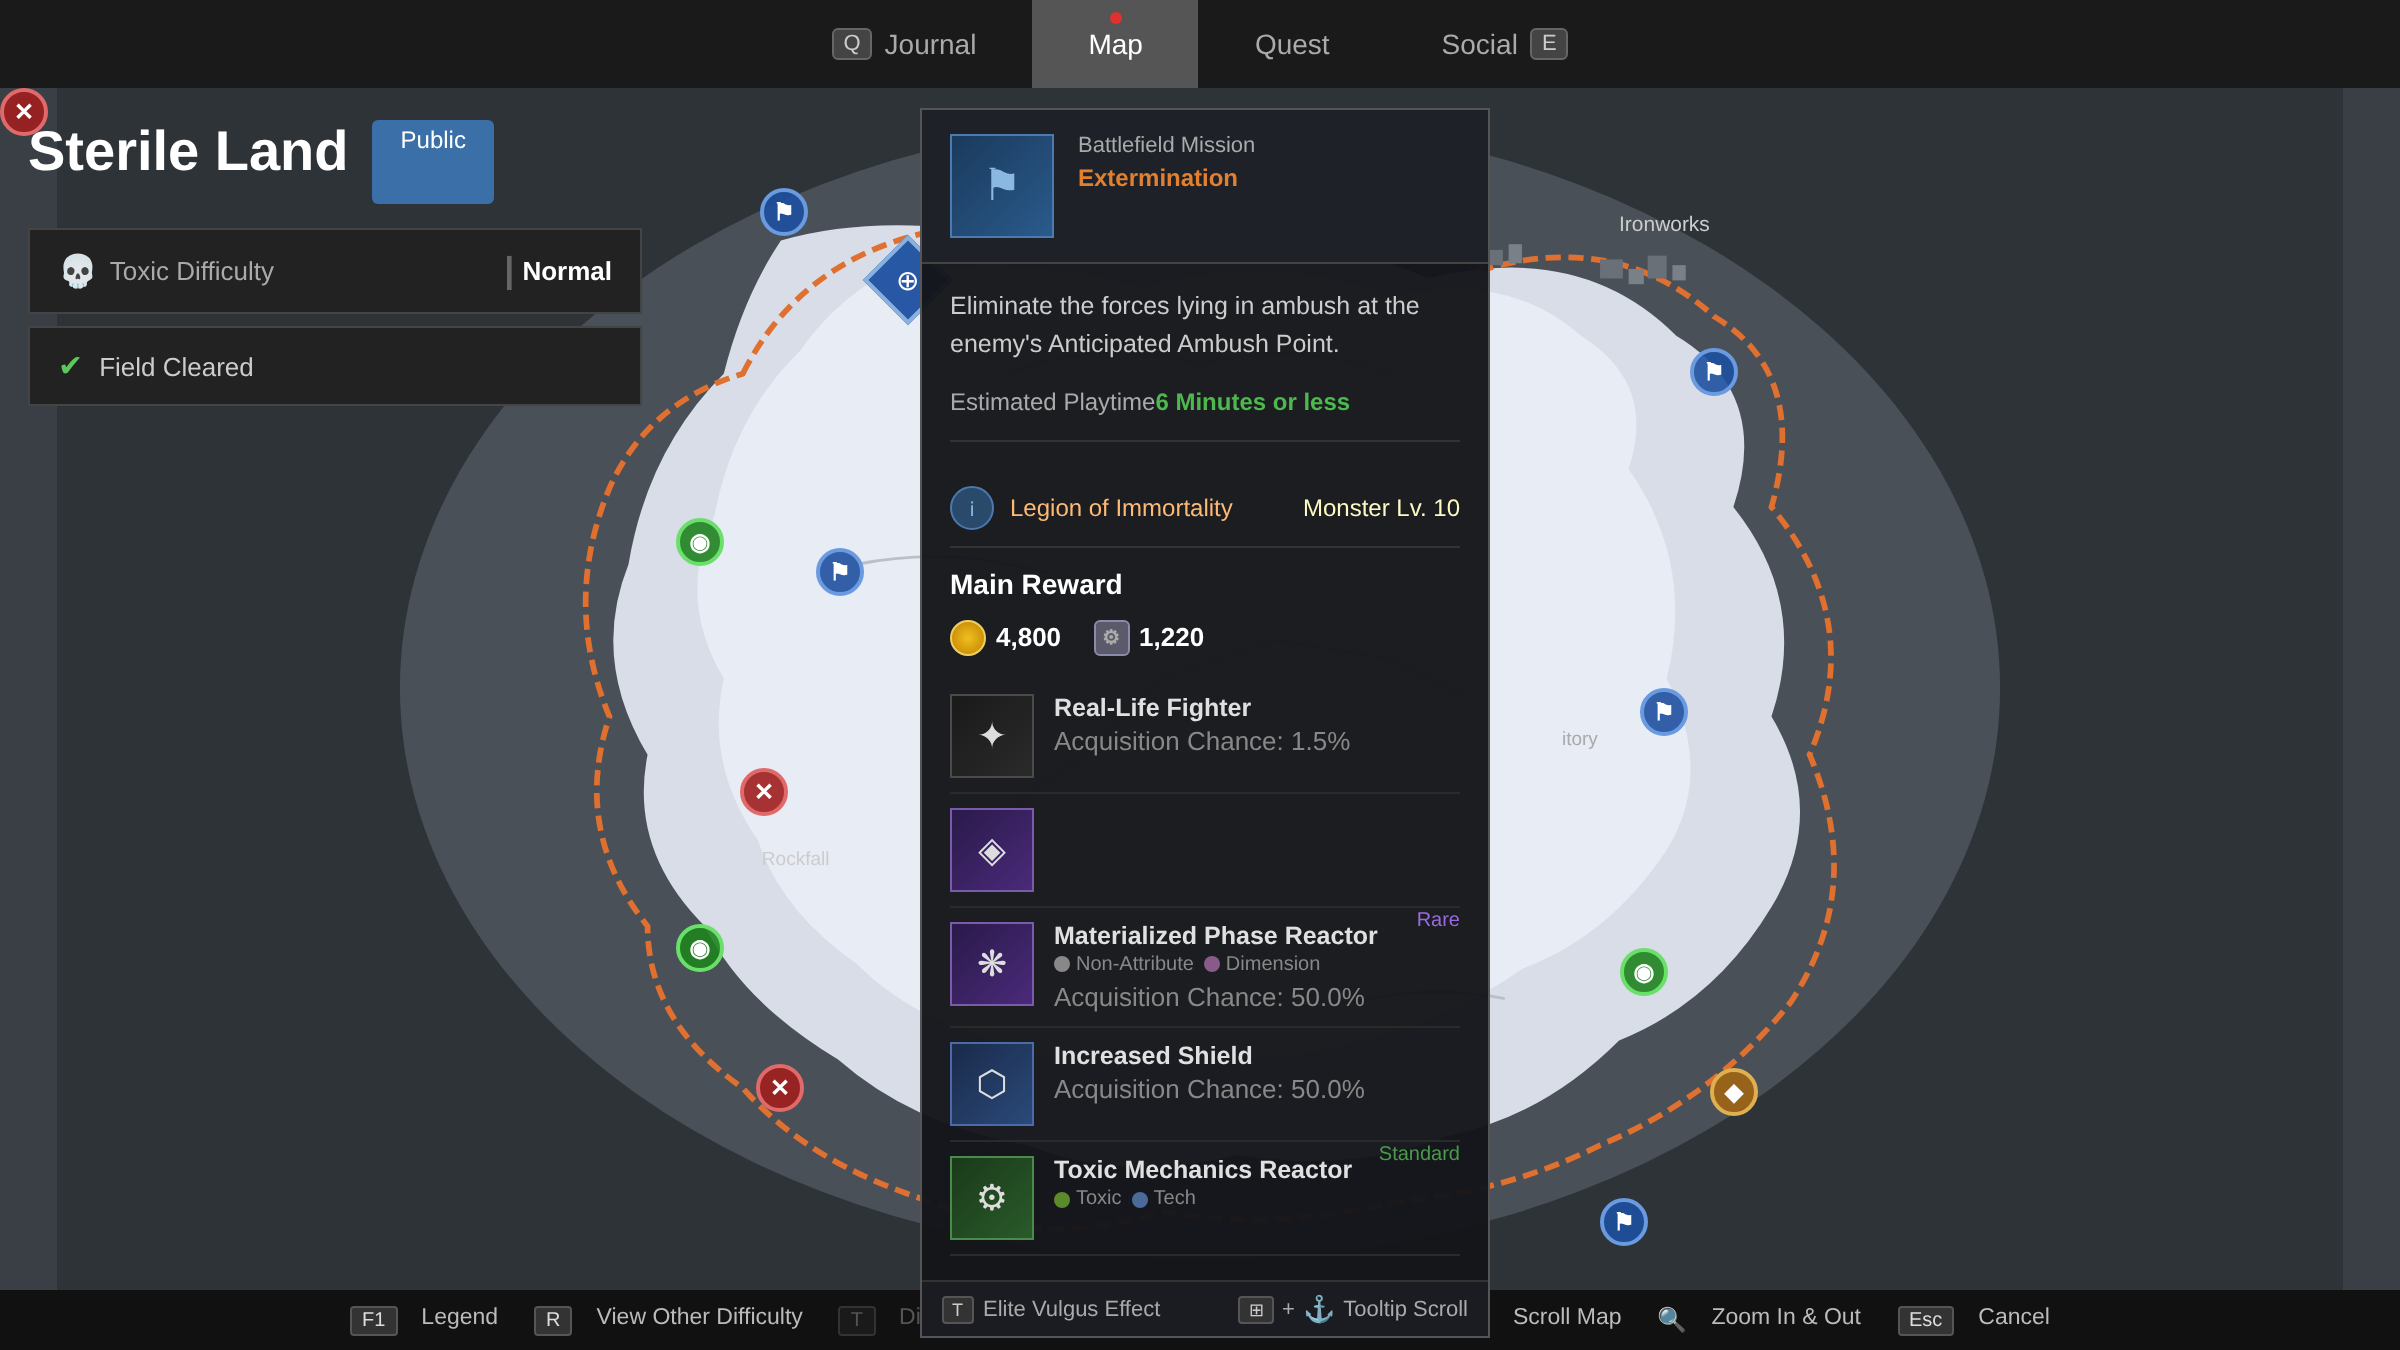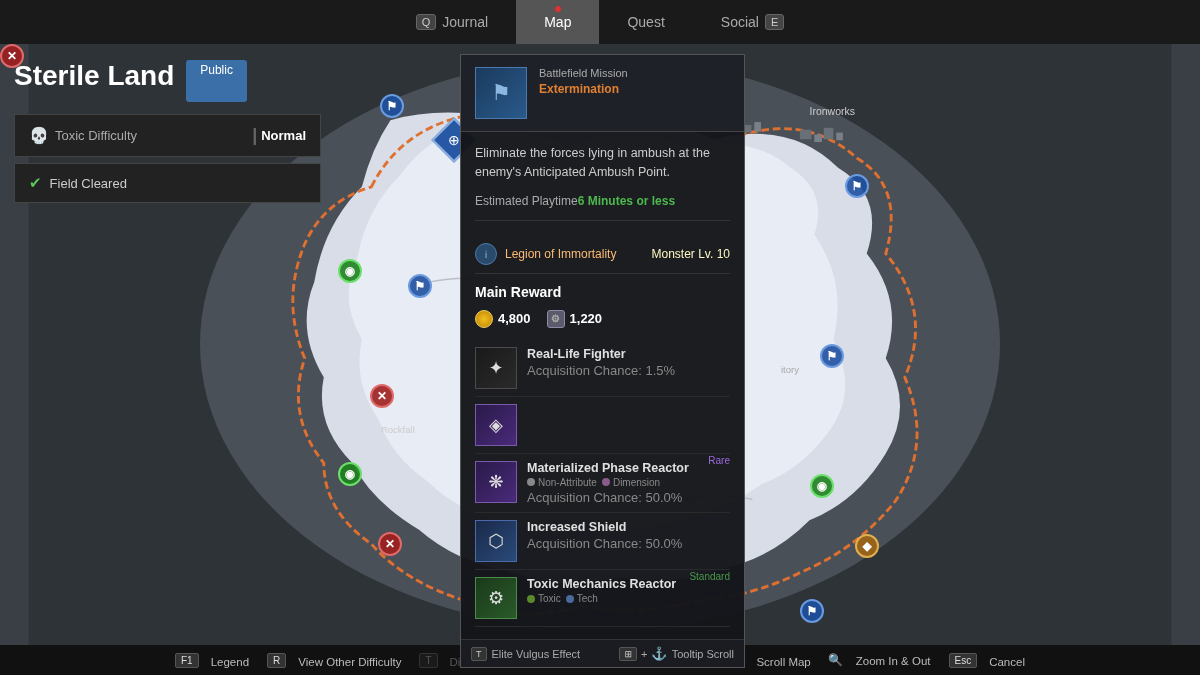--- a/index.html
+++ b/index.html
@@ -320,21 +320,21 @@
     .bottom-key {
       background: #333;
       border: 1px solid #555;
       color: #ddd;
       font-size: 10px;
       padding: 1px 5px;
       border-radius: 2px;
     }
     .bottom-item {
       display: flex;
-      align-items: flex-end;
+      align-items: flex-start;
       gap: 12px;
     }
     .bottom-disabled {
       color: #555;
     }
     .bottom-disabled .bottom-key {
       color: #555;
       border-color: #333;
       background: #1a1a1a;
     }

